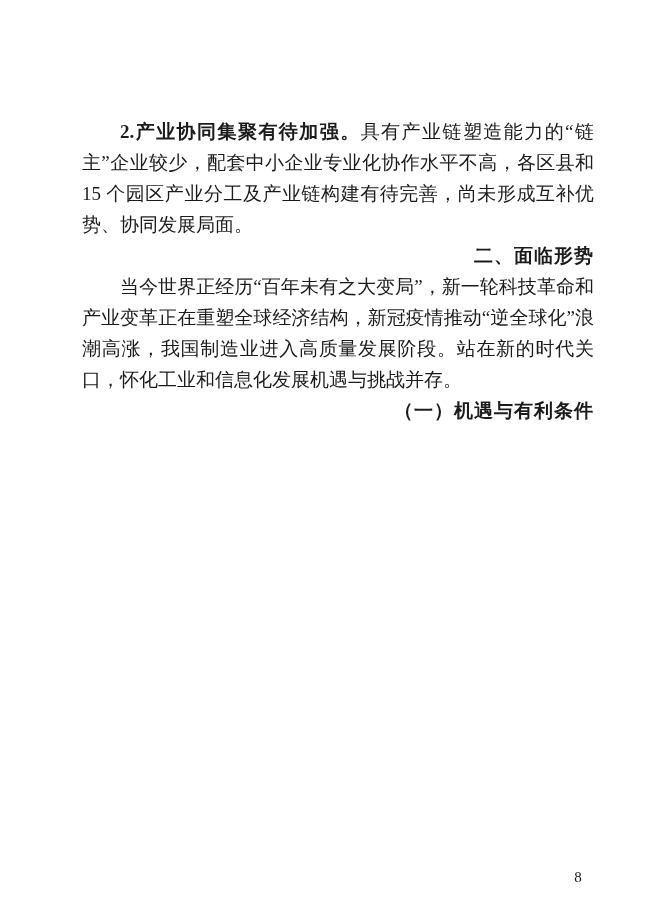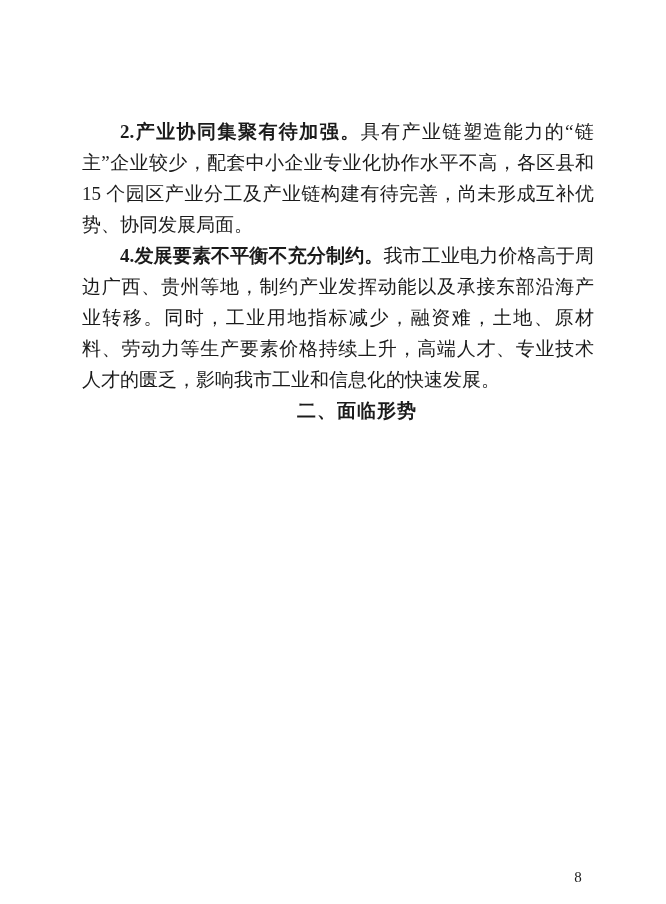--- a/index.html
+++ b/index.html
@@ -40,21 +40,21 @@
     text-align-last: left;
     word-break: break-all;
   }
   .para .lead {
     font-weight: 700;
   }
   .heading {
     margin: 0;
     text-indent: 2em;
     font-weight: 700;
-    text-align: center;
+    text-align: right;
     letter-spacing: 1px;
   }
   .page-number {
     position: absolute;
     left: 560px;
     top: 866px;
     width: 36px;
     text-align: center;
     color: #1b1b1b;
     font-size: 15px;
@@ -65,24 +65,25 @@
 </head>
 <body>
 
 <div class="page">
 
   <div class="text-block">
 
     <p class="para"><span class="lead">2.产业协同集聚有待加强。</span><span>具有产业链塑造能力的“链主”企业较少，配套中小企业专业化协作水平不高，各区县和 15 个园区产业分工及产业链构建有待完善，尚未形成互补优势、协同发展局面。</span></p>
 
 
-    <p class="para"><span class="lead">4.发展要素不平衡不充分制约。</span><span>我市工业电力价格高于周边广西、贵州等地，制约产业发挥动能以及承接东部沿海产业转移。同时，工业用地指标减少，融资难，土地、原材料、劳动力等生产要素价格持续上升，高端人才、专业技术人才的匮乏，影响我市工业和信息化的快速发展。</span></p>
 
     <p class="heading">二、面临形势</p>
 
+    <p class="para"><span>当今世界正经历“百年未有之大变局”，新一轮科技革命和产业变革正在重塑全球经济结构，新冠疫情推动“逆全球化”浪潮高涨，我国制造业进入高质量发展阶段。站在新的时代关口，怀化工业和信息化发展机遇与挑战并存。</span></p>
 
+    <p class="heading">（一）机遇与有利条件</p>
 
 
   </div>
 
   <div class="page-number">8</div>
 
 </div>
 
 </body></html>

